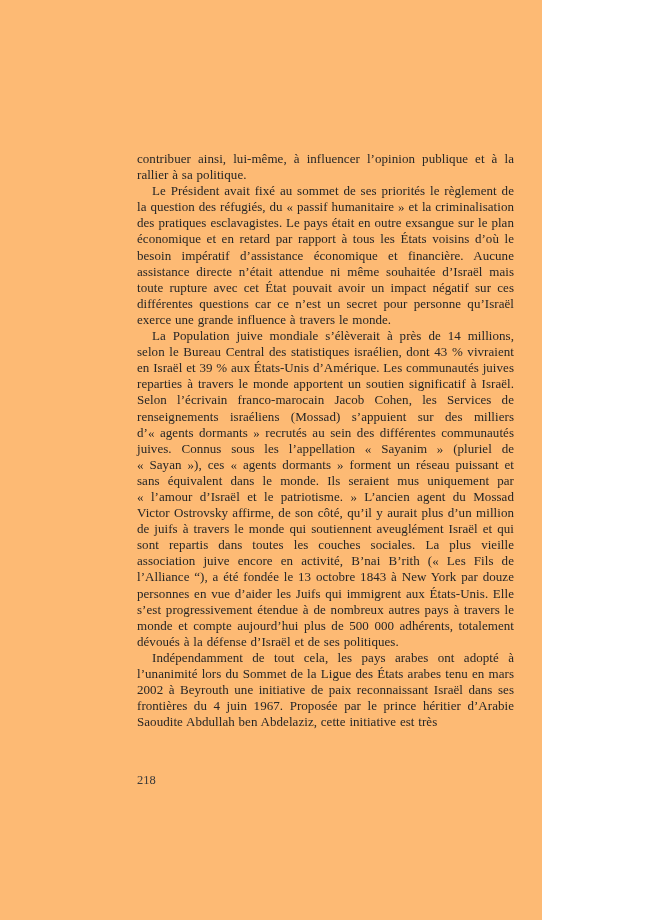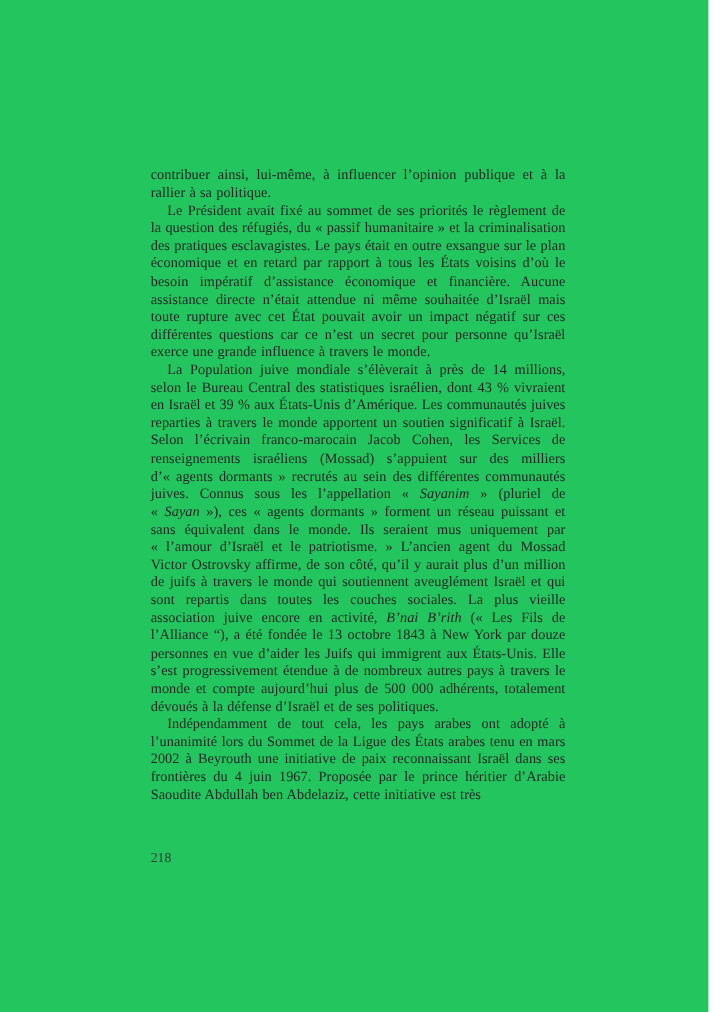--- a/index.html
+++ b/index.html
@@ -2,23 +2,23 @@
 <html lang="fr"><head>
 <meta charset="utf-8">
 <style>
   html, body {
     margin: 0;
     padding: 0;
     background: #ffffff;
   }
   .page {
     position: relative;
-    width: 644px;
+    width: 542px;
     height: 920px;
-    background: #22c55e;
+    background: #fdba74;
     overflow: hidden;
     font-family: "Liberation Serif", "DejaVu Serif", serif;
   }
   .text-block {
     position: absolute;
     left: 137px;
     top: 151px;
     width: 377px;
     color: #262626;
     font-size: 13px;
@@ -30,21 +30,20 @@
   .text-block p {
     margin: 0;
     padding: 0;
     text-indent: 15px;
     hyphens: none;
   }
   .text-block p.continuation {
     text-indent: 0;
   }
   .it {
-    font-style: italic;
   }
   .folio {
     position: absolute;
     left: 137px;
     top: 773px;
     width: 377px;
     color: #3a3a3a;
     font-size: 12.5px;
     line-height: 15px;
   }

